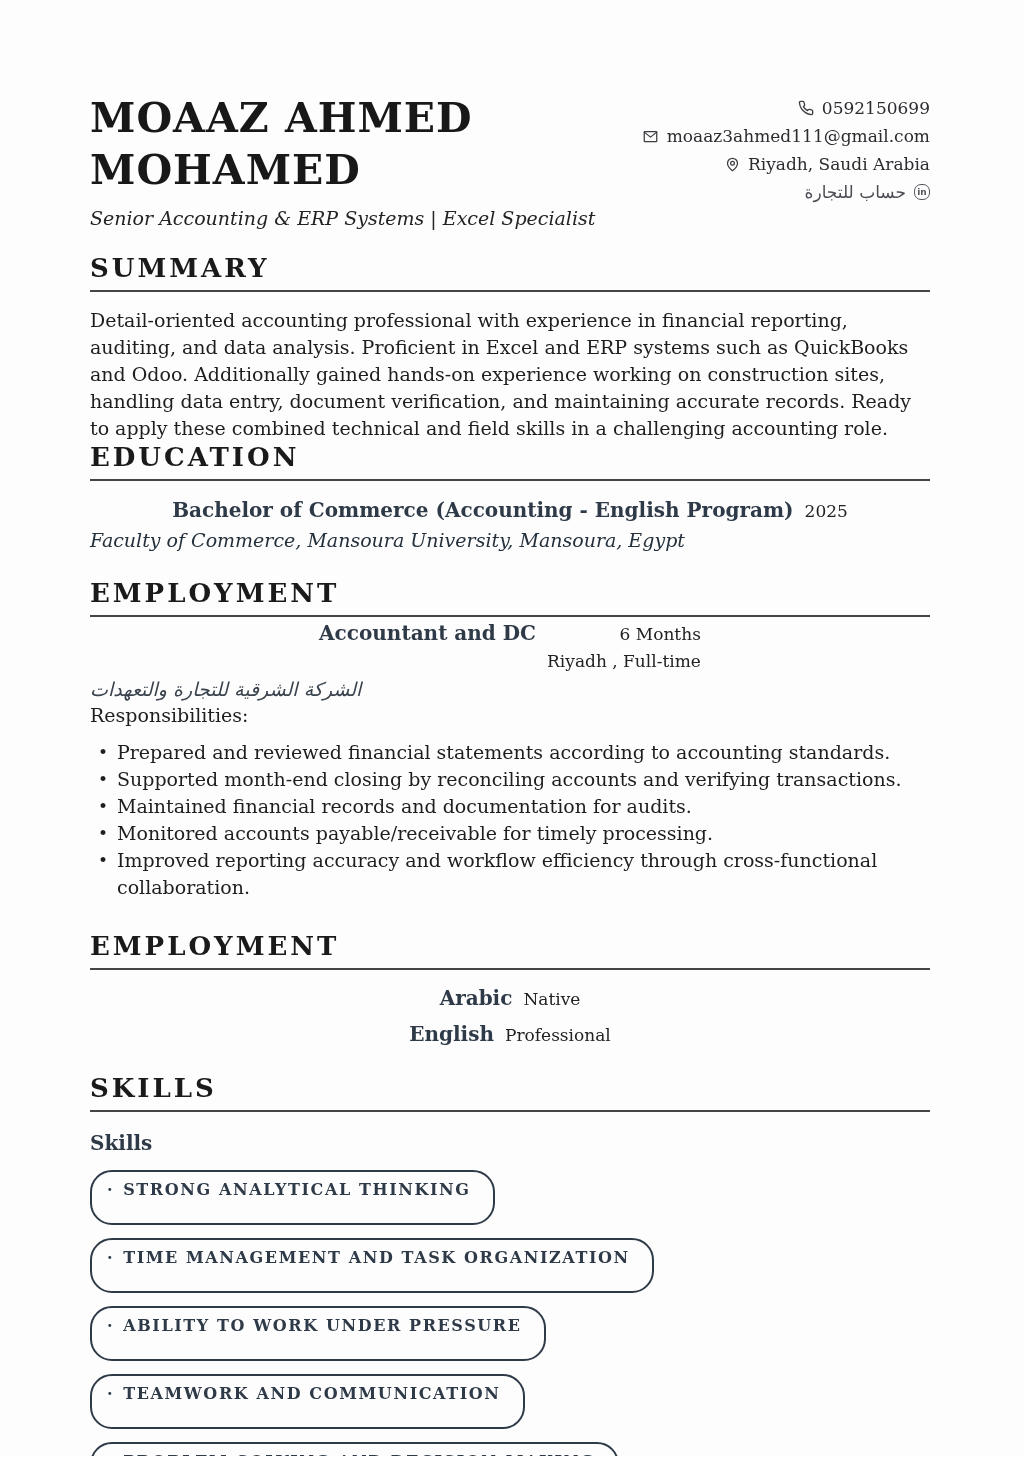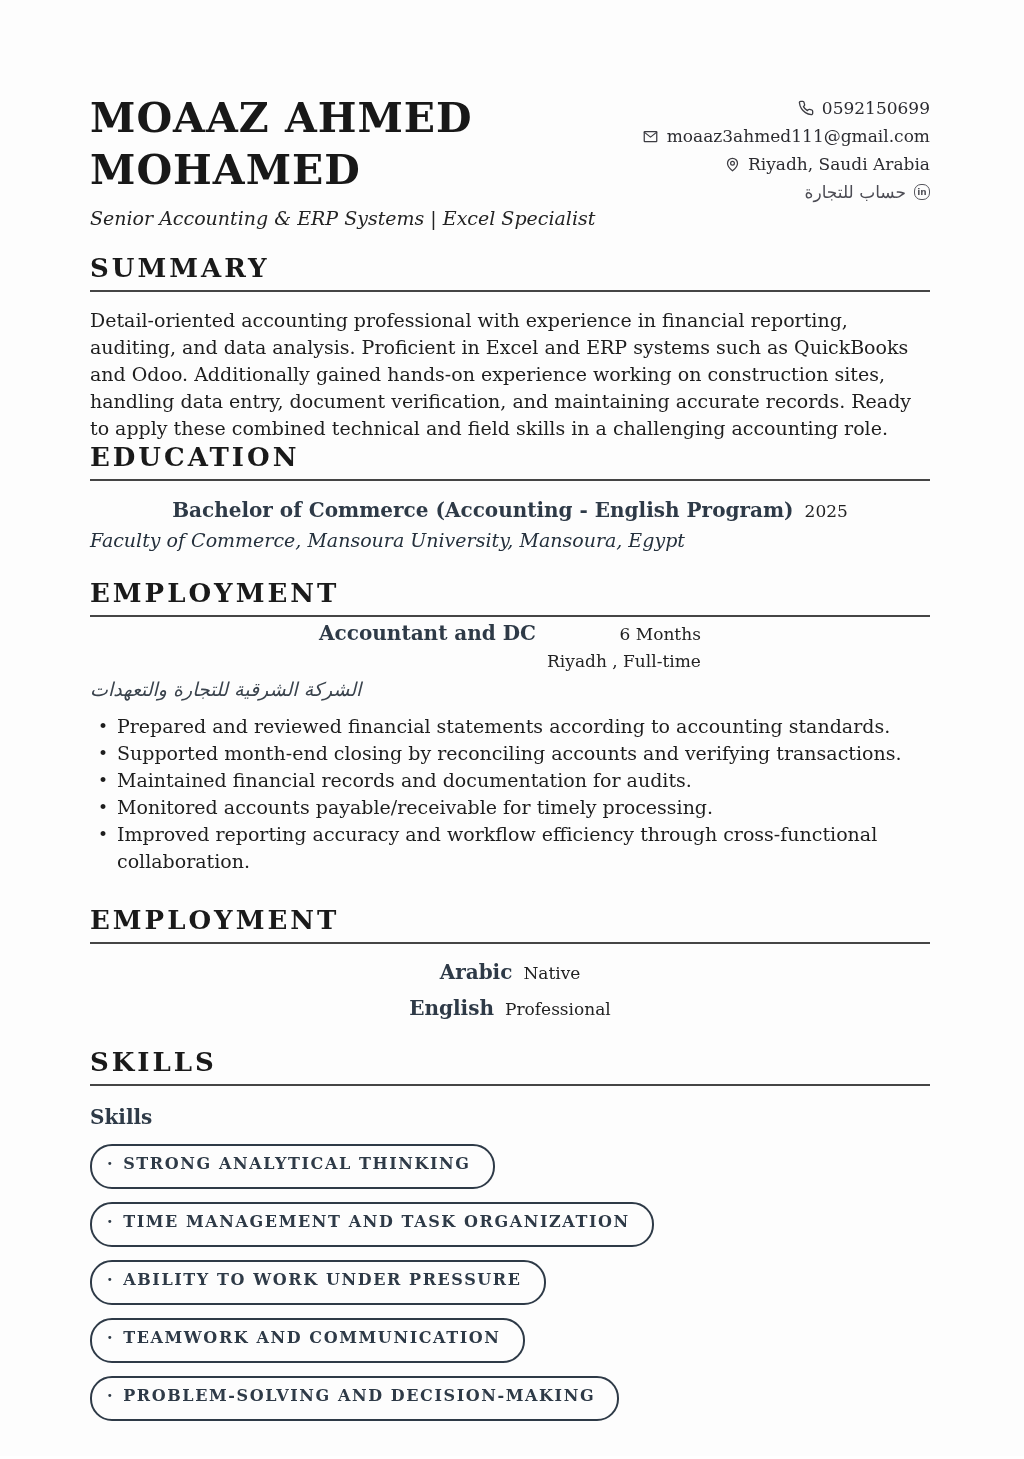--- a/index.html
+++ b/index.html
@@ -145,21 +145,21 @@
     margin-top: 19px;
     font-size: 20px;
     font-weight: 700;
     color: #2e3a47;
   }
   .pills { margin-top: 15px; }
   .pill {
     width: fit-content;
     border: 2.5px solid #2e3a47;
     border-radius: 22px;
-    padding: 8px 22px 14px 15px;
+    padding: 8px 22px 24px 15px;
     margin-bottom: 13px;
     font-size: 16px;
     font-weight: 700;
     letter-spacing: 1.6px;
     color: #2e3a47;
     white-space: nowrap;
   }
   .pill::before {
     content: "\00B7";
     margin-right: 9px;
@@ -230,20 +230,21 @@
     <h2 class="section-heading">EMPLOYMENT</h2>
     <hr class="rule">
     <div class="row-between job-row">
       <span class="item-title">Accountant and DC</span>
       <span class="job-meta">
         <span style="display:block">6 Months</span>
         <span style="display:block">Riyadh , Full-time</span>
       </span>
     </div>
     <div class="company-ar">الشركة الشرقية للتجارة والتعهدات</div>
+    <div class="responsibilities-label">Responsibilities:</div>
     <ul class="bullets">
       <li>Prepared and reviewed financial statements according to accounting standards.</li>
       <li>Supported month-end closing by reconciling accounts and verifying transactions.</li>
       <li>Maintained financial records and documentation for audits.</li>
       <li>Monitored accounts payable/receivable for timely processing.</li>
       <li>Improved reporting accuracy and workflow efficiency through cross-functional collaboration.</li>
     </ul>
   </section>
 
   <section class="section-languages">

